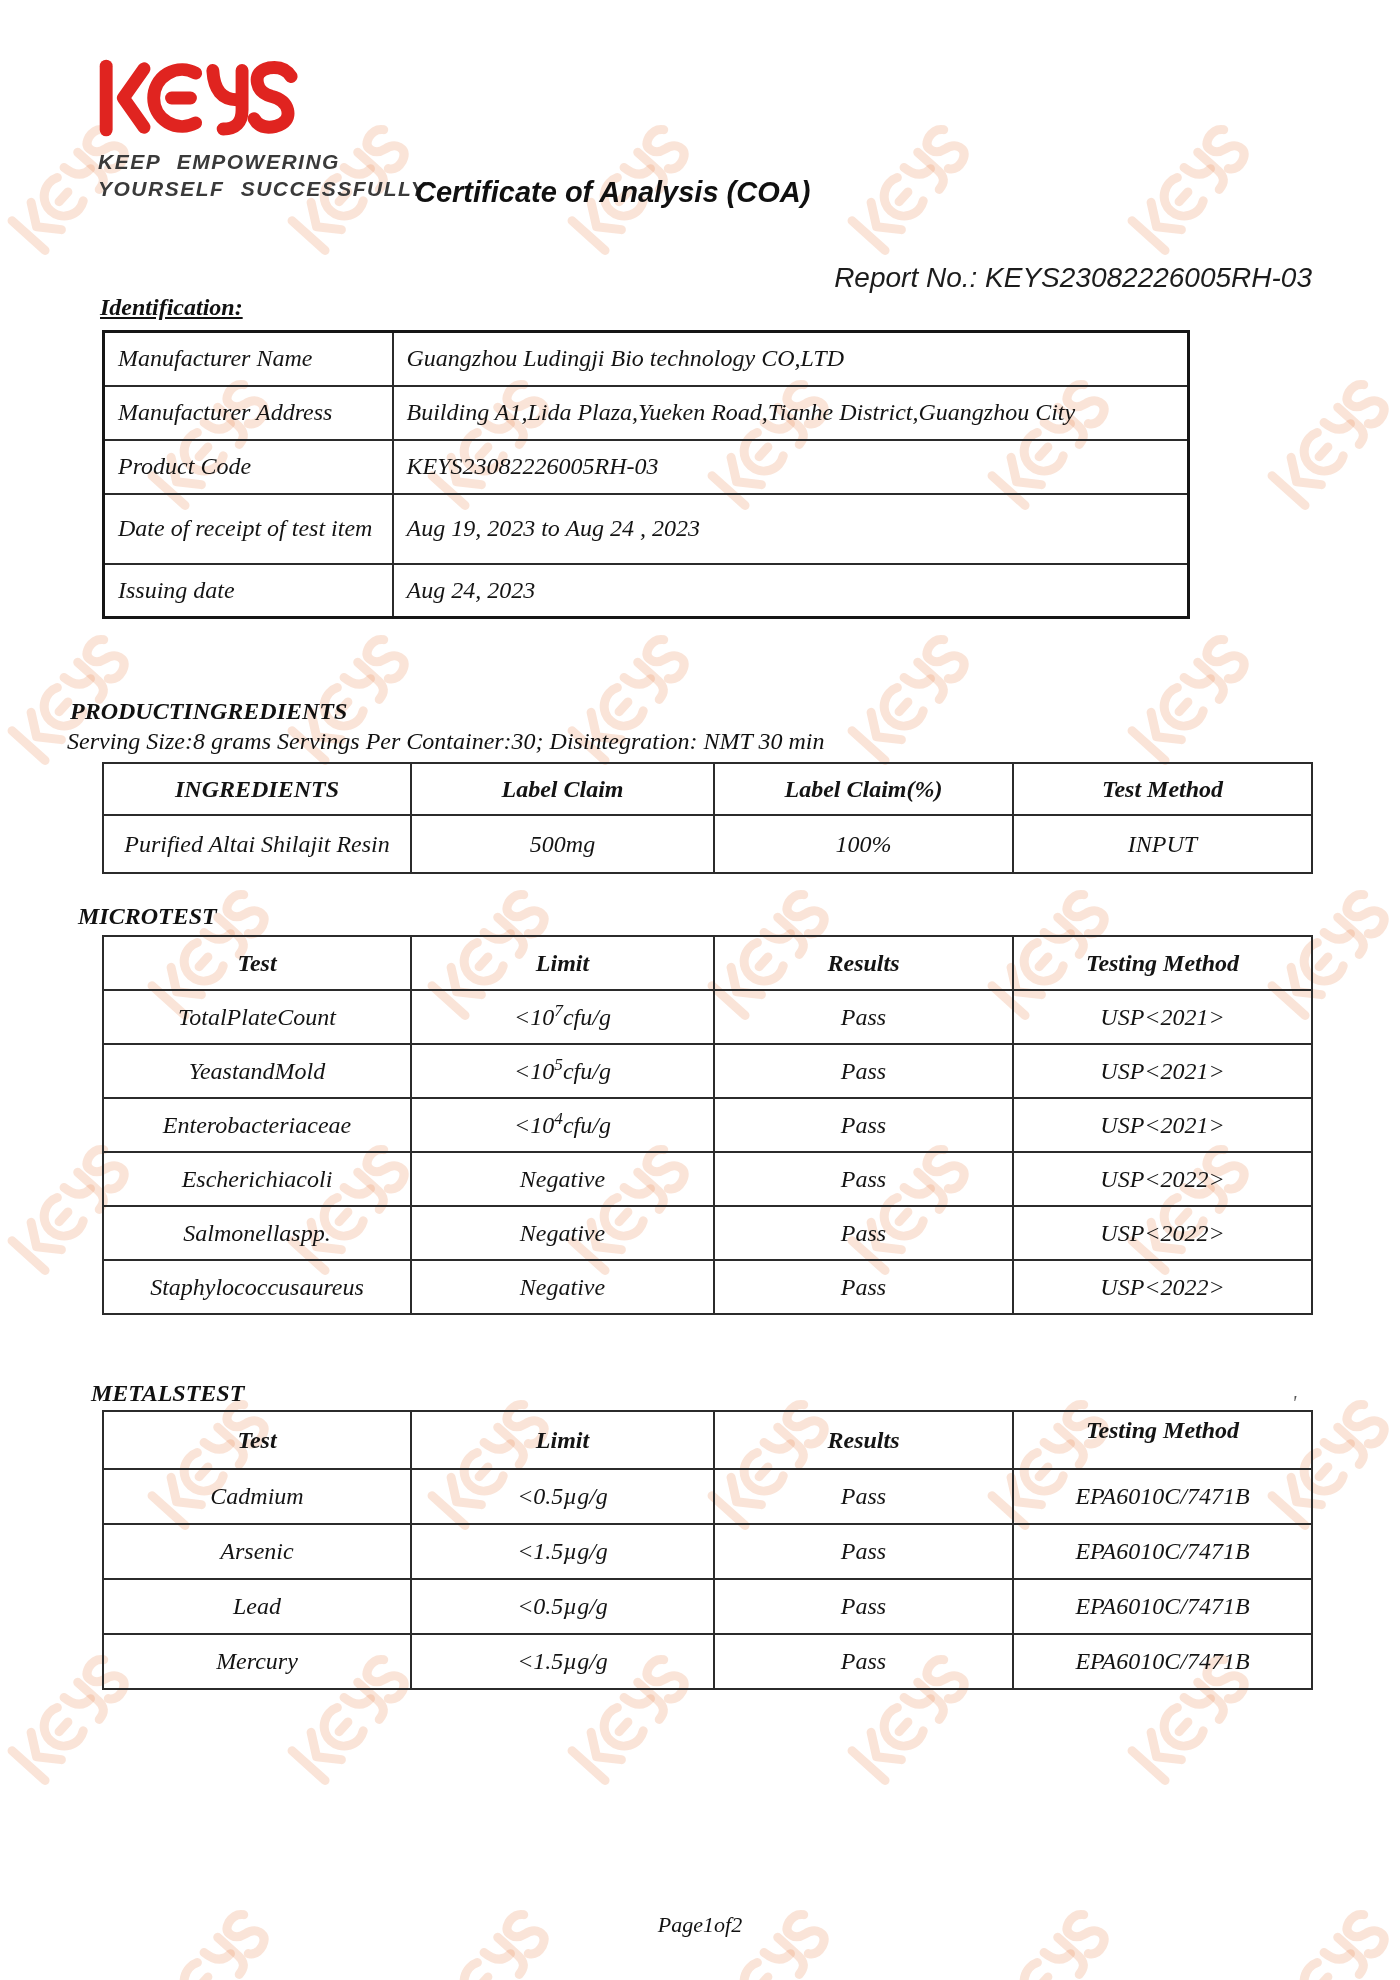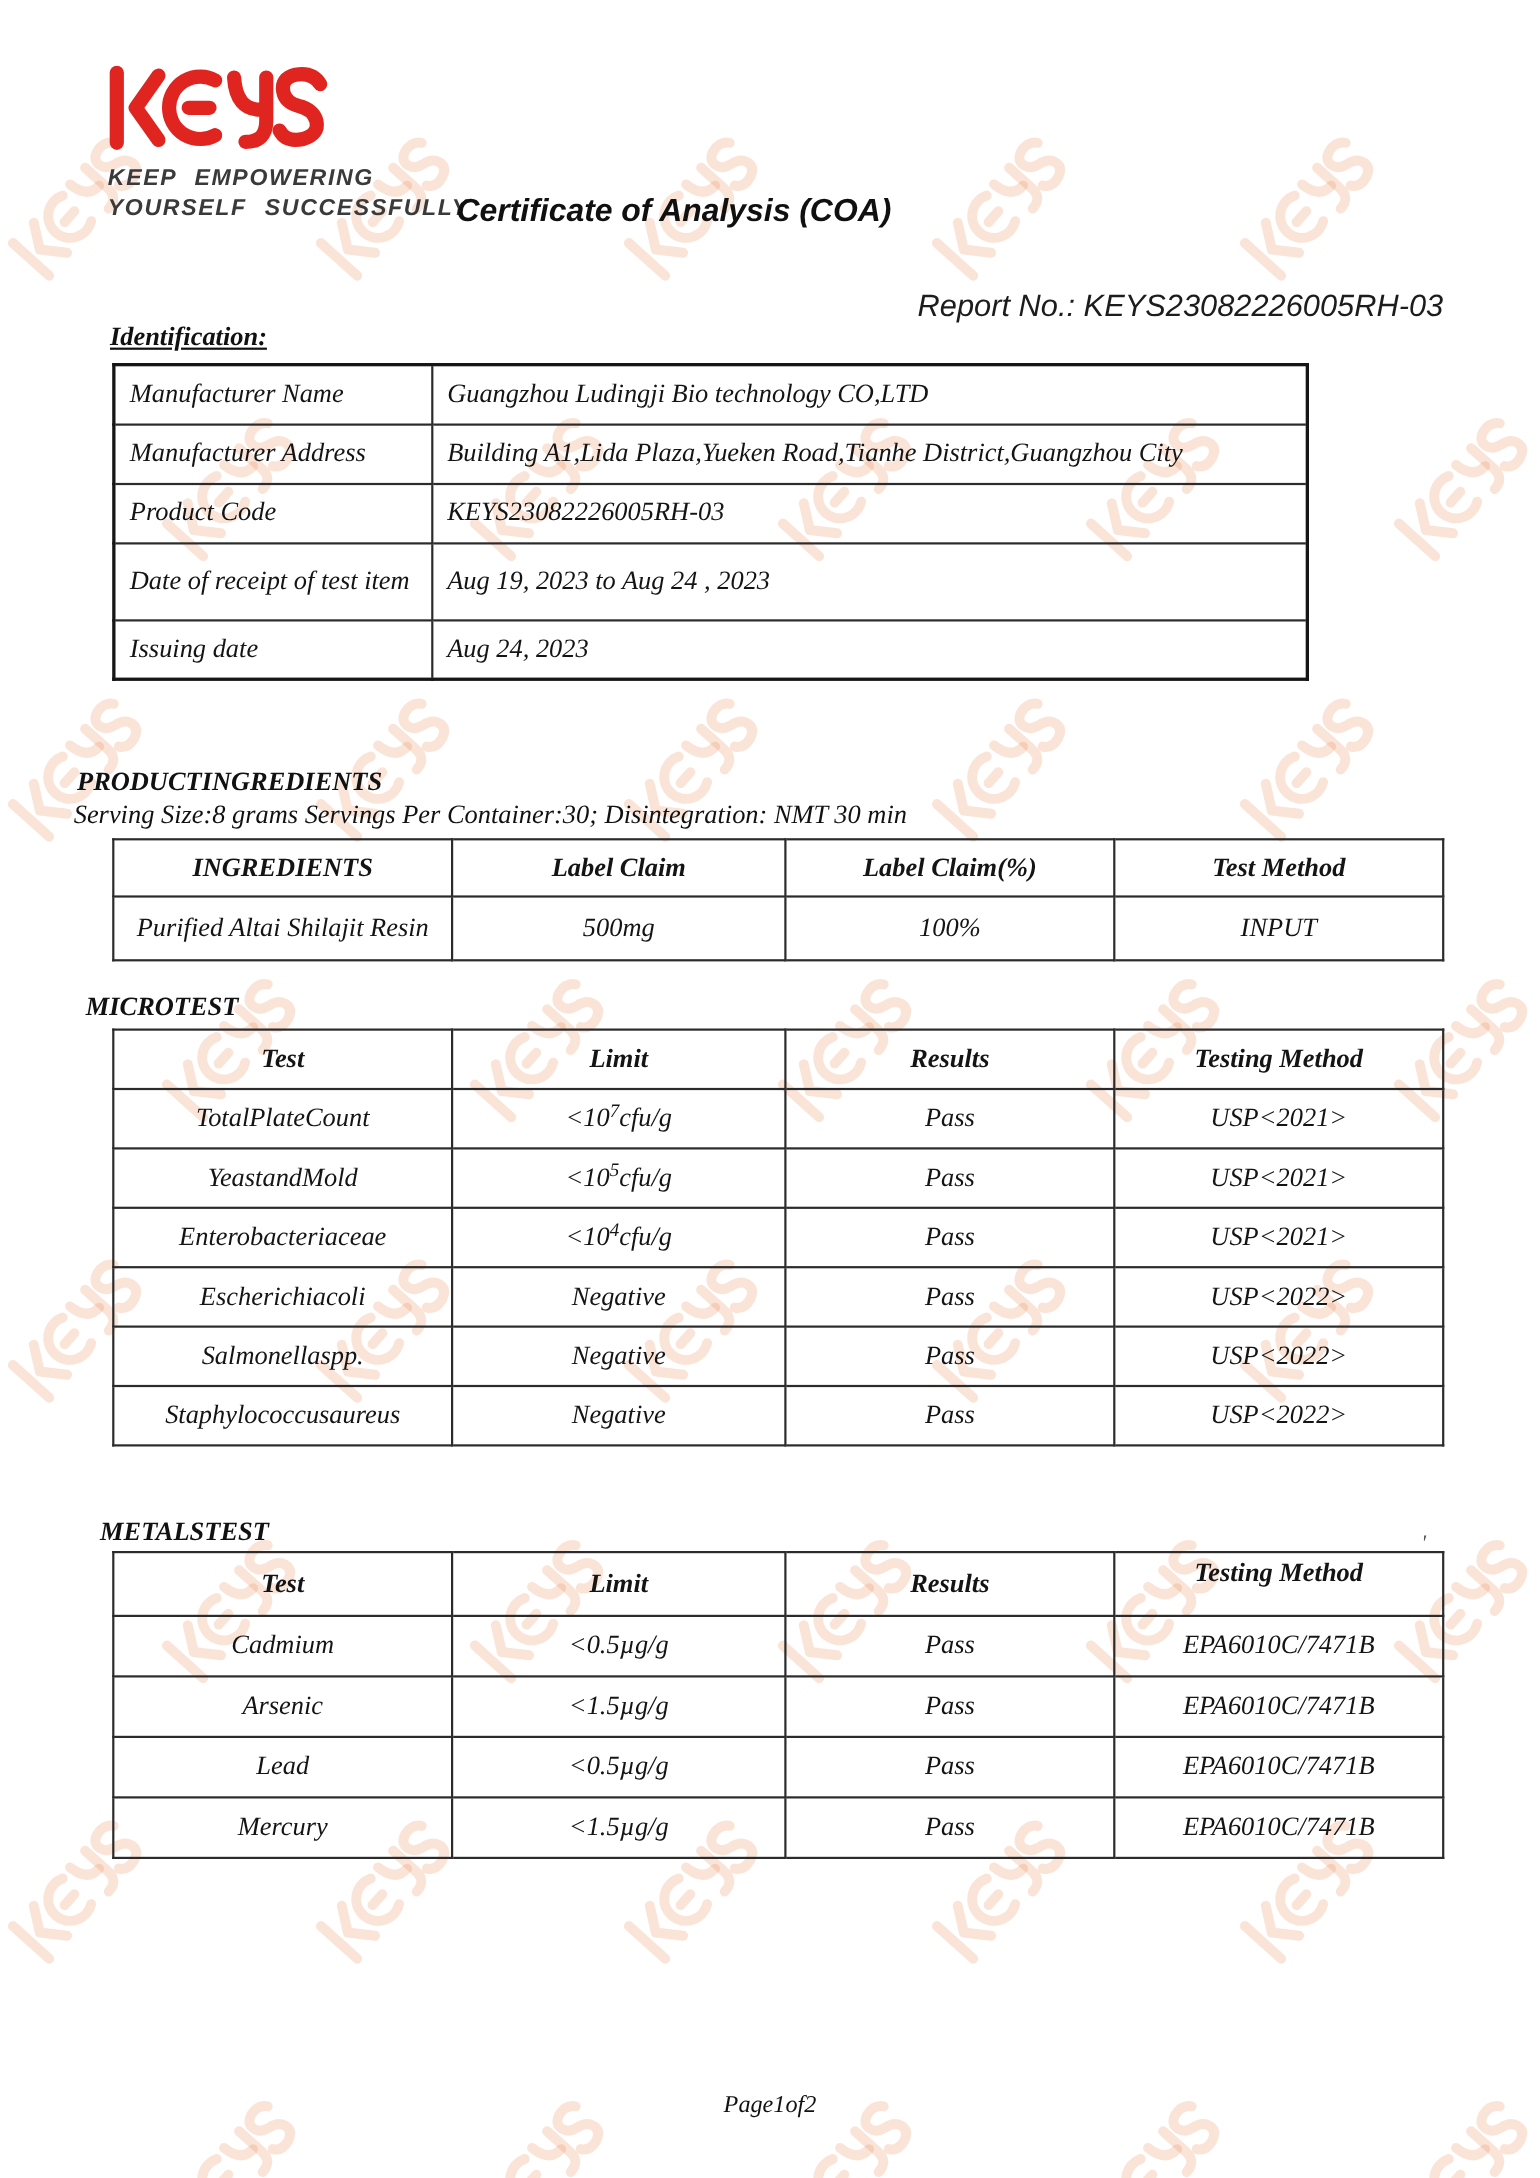--- a/index.html
+++ b/index.html
@@ -35,21 +35,21 @@
   .id-table td{white-space:normal;}
   .id-table .lbl{text-align:left;padding-left:13px;font-weight:normal;}
   .id-table .val{text-align:left;padding-left:13px;}
 
   .test-table td{text-align:center;}
   .limit sup{font-size:0.72em;vertical-align:0.5em;line-height:0;}
   .th-top{vertical-align:top;padding-top:5px;}
 
   .artifact-tick{font-size:20px;color:#555;font-family:"Liberation Serif",serif;}
 
-  .footer{width:1400px;text-align:center;font-size:22px;color:#111;}
+  .footer{width:1400px;text-align:center;font-size:22px;color:#111;margin-top:12px;}
 </style>
 </head>
 <body>
 
 <svg width="0" height="0" style="position:absolute">
   <symbol id="keys-logo-paths" viewBox="0 0 250 100">
     <g fill="none" stroke="currentColor" stroke-width="15" stroke-linecap="round" stroke-linejoin="round">
       <path d="M 13 13 V 87"></path>
       <path d="M 57 16 L 33 50 L 57 84"></path>
       <path d="M 117 21 A 33 33 0 1 0 117 79"></path>

